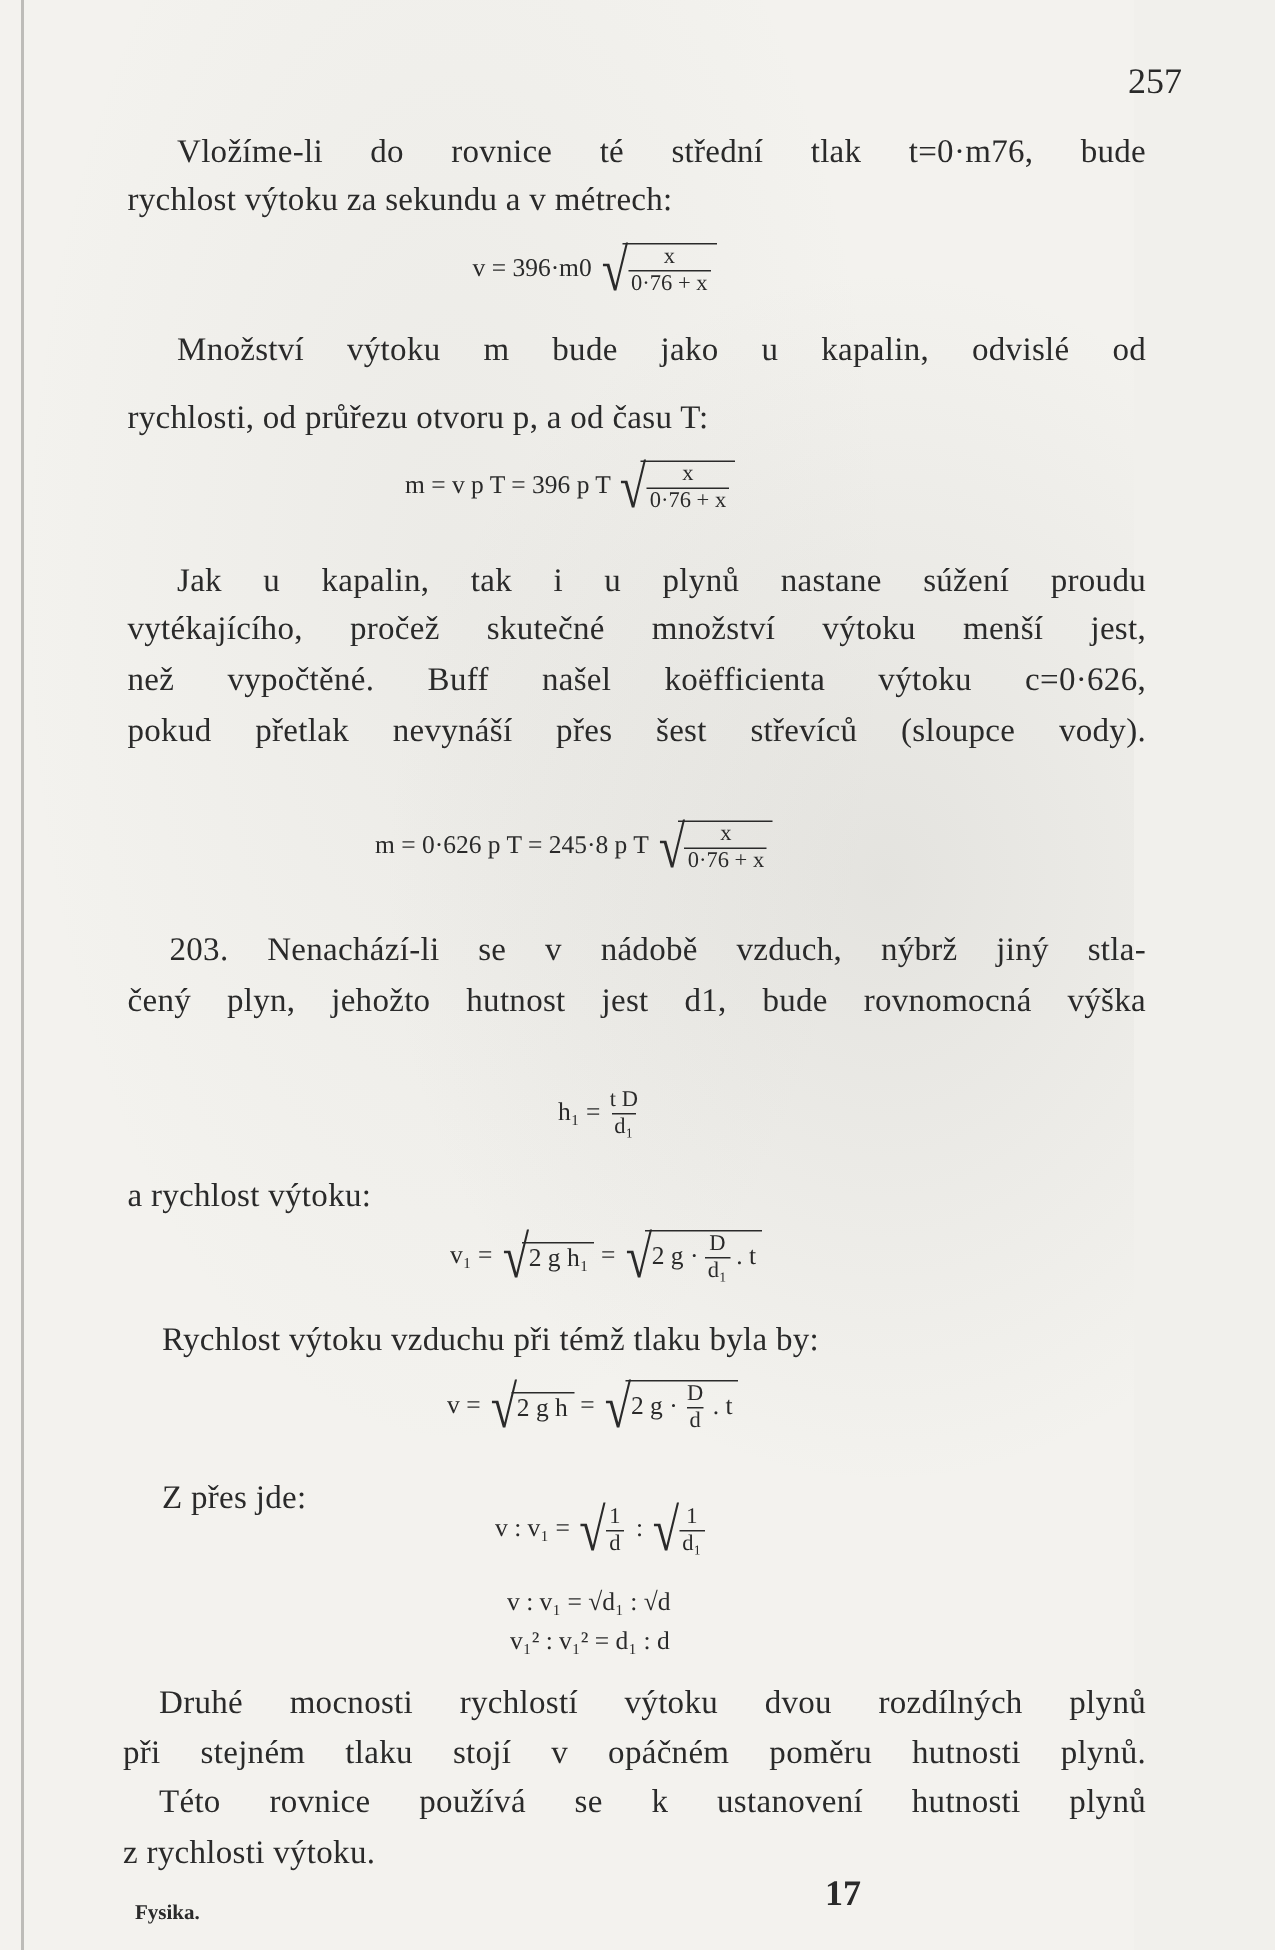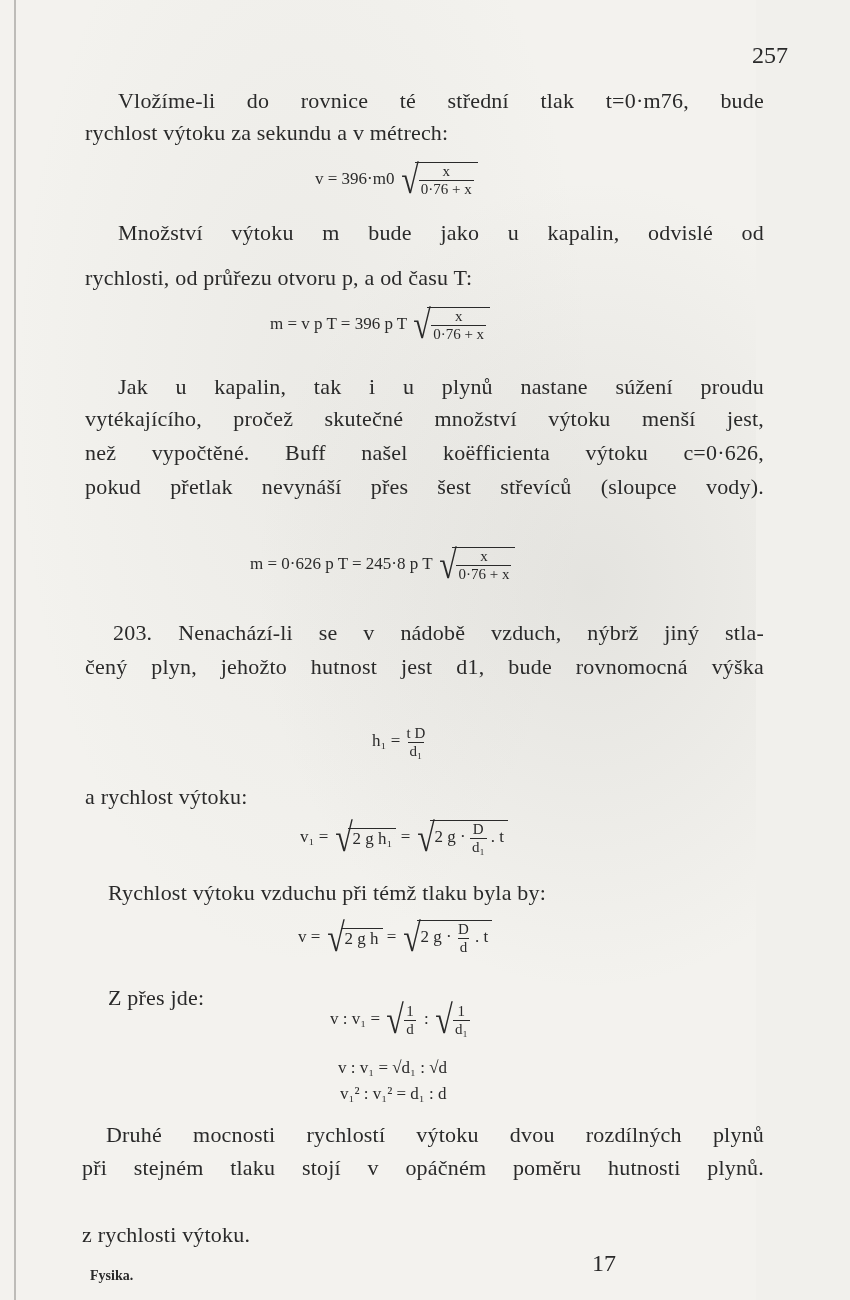--- a/index.html
+++ b/index.html
@@ -133,17 +133,18 @@
             <span class="den">d₁</span>
           </span></span></span>
   </div>
 
   <div class="abs formula" style="left:338px; top:1058px;">v : v₁ = √d₁ : √d</div>
   <div class="abs formula" style="left:340px; top:1084px;">v₁² : v₁² = d₁ : d</div>
 
   <div class="abs body-text justify" style="left:106px; top:1122px; width:658px;">Druhé mocnosti rychlostí výtoku dvou rozdílných plynů</div>
   <div class="abs body-text justify" style="left:82px; top:1155px; width:682px;">při stejném tlaku stojí v opáčném poměru hutnosti plynů.</div>
 
+  <div class="abs body-text justify" style="left:106px; top:1188px; width:658px;">Této rovnice používá se k ustanovení hutnosti plynů</div>
   <div class="abs body-text" style="left:82px; top:1222px;">z rychlosti výtoku.</div>
 
   <div class="abs small" style="left:90px; top:1268px; font-weight:bold; font-family:'Liberation Serif', serif;">Fysika.</div>
-  <div class="abs page-num" style="left:592px; top:1250px;">17</div>
+  <div class="abs page-num" style="left:550px; top:1250px;font-weight:bold;">17</div>
 </div>
 
 </body></html>

